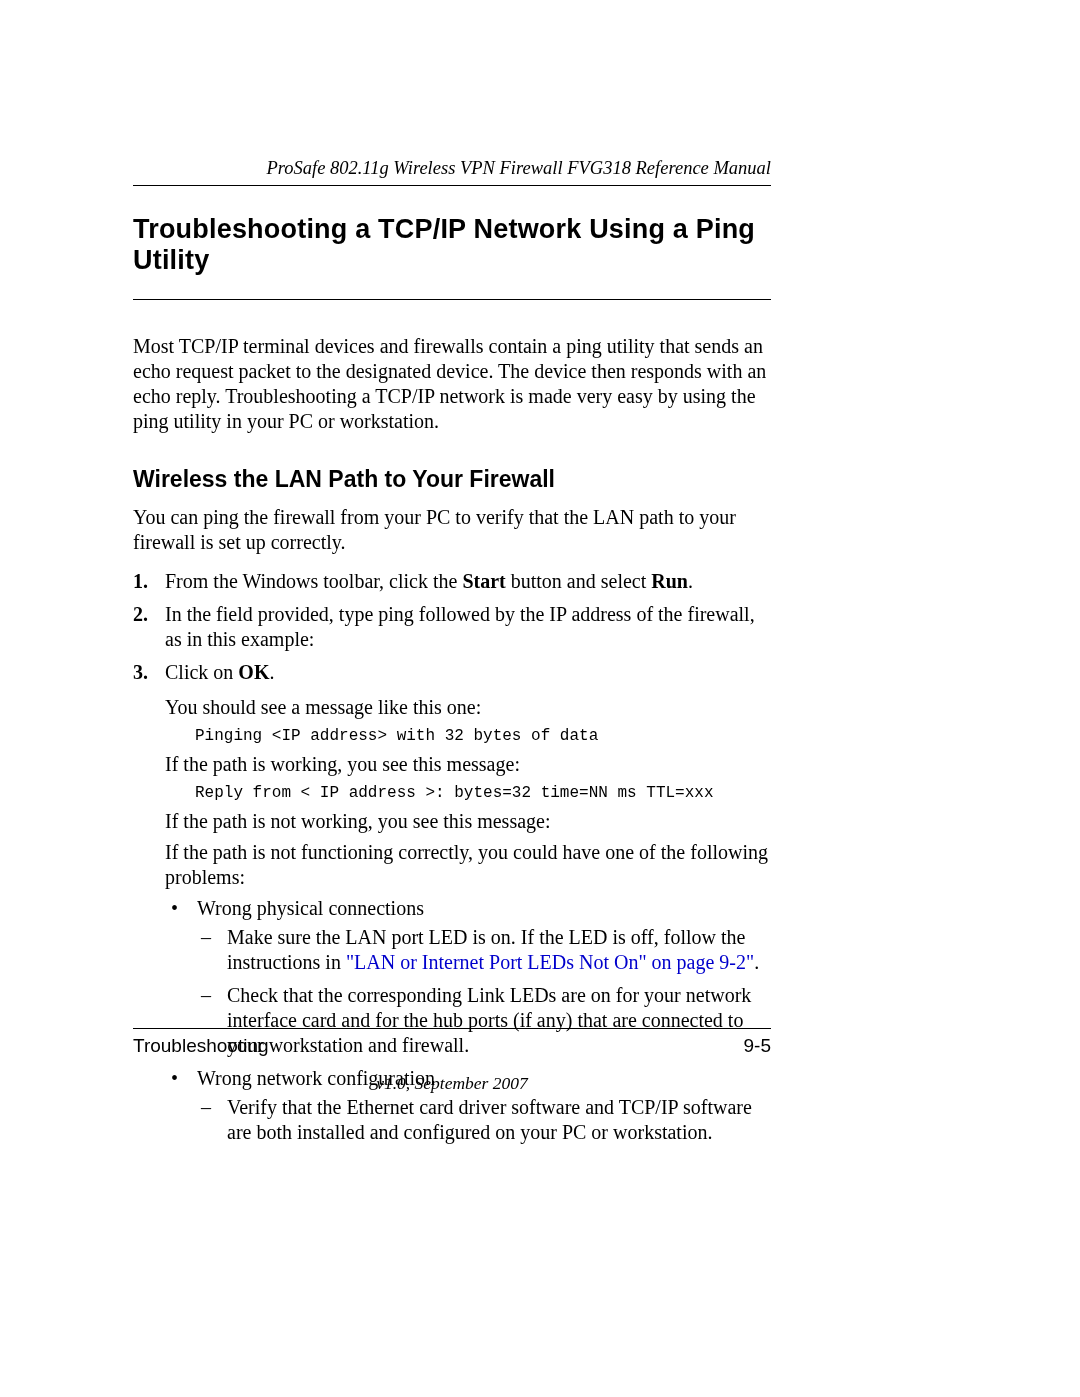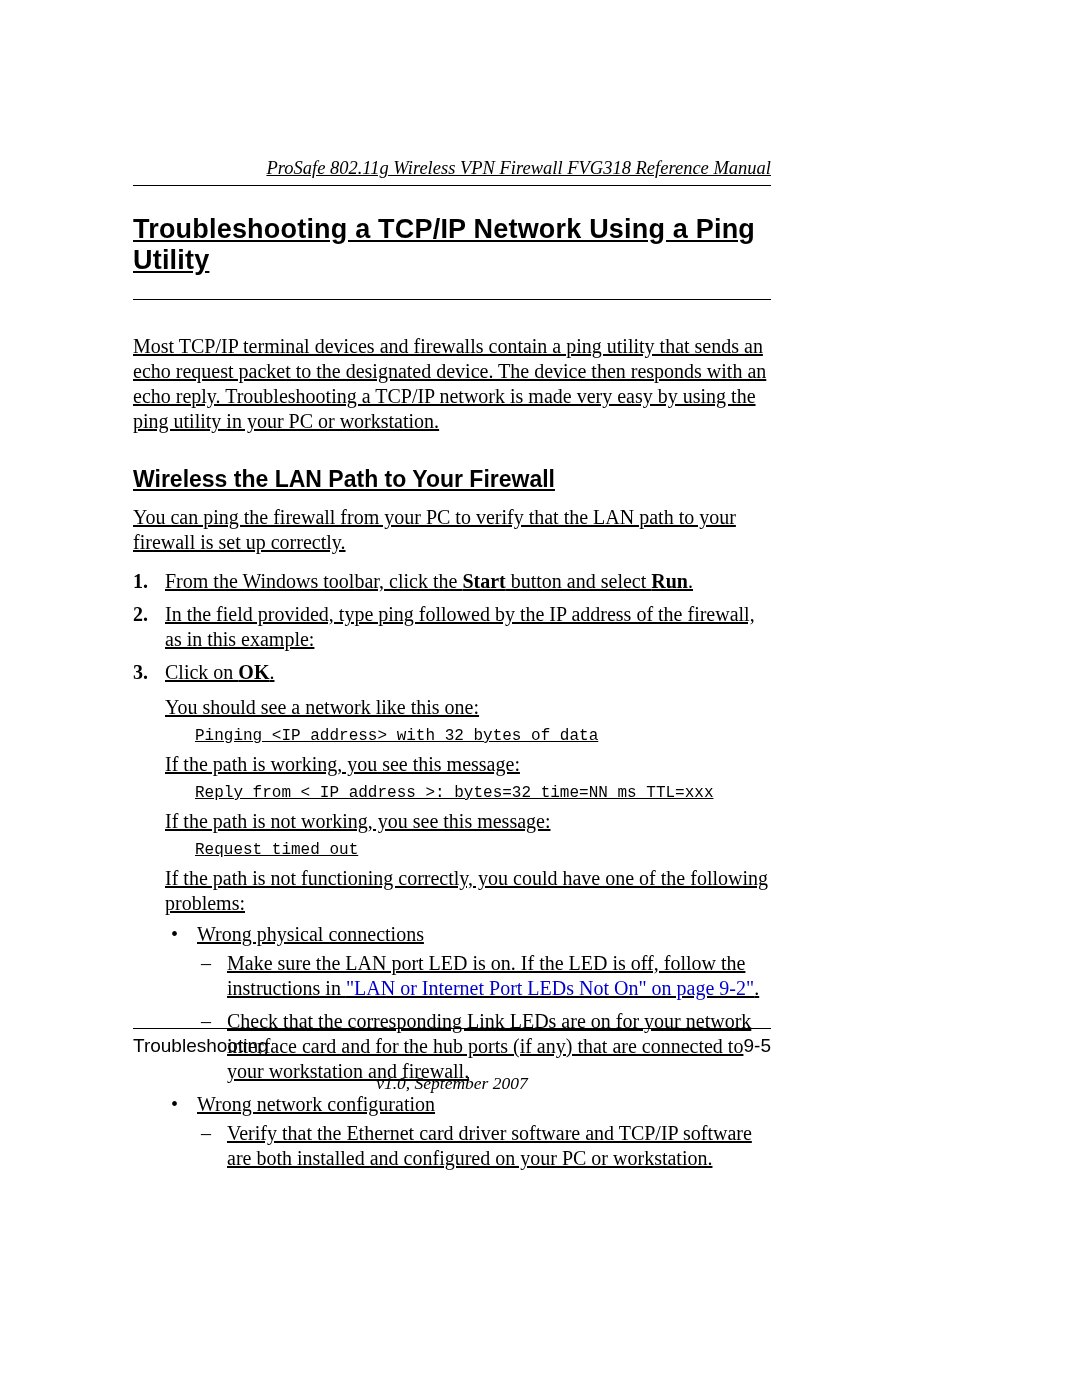--- a/index.html
+++ b/index.html
@@ -9,21 +9,20 @@
     background: #ffffff;
     font-family: "Times New Roman", Times, serif;
     color: #000000;
   }
   .page {
     width: 901px;
     height: 1397px;
     position: relative;
     box-sizing: border-box;
     padding: 158px 130px 0 133px;
-    text-decoration: underline;
   }
   .running-header {
     font-style: italic;
     font-size: 18.5px;
     text-align: right;
     margin-bottom: 6px;
   }
   .hr-thin {
     border: none;
     border-top: 1.2px solid #000;
@@ -176,26 +175,25 @@
       <span>From the Windows toolbar, click the </span><span class="bold">Start</span><span> button and select </span><span class="bold">Run</span><span>.</span>
     </li>
     <li>
       <span class="num">2.</span>
       <span>In the field provided, type ping followed by the IP address of the firewall, as in this example:</span>
     </li>
     <li>
       <span class="num">3.</span>
       <span>Click on </span><span class="bold">OK</span><span>.</span>
 
-      <div class="sub-para" style="margin-left:0; margin-top:10px;">You should see a network like this one:</div>
+      <div class="sub-para" style="margin-left:0; margin-top:10px;">You should see a message like this one:</div>
       <div class="mono" style="margin-left:30px;">Pinging &lt;IP address&gt; with 32 bytes of data</div>
       <div class="sub-para" style="margin-left:0;">If the path is working, you see this message:</div>
       <div class="mono" style="margin-left:30px;">Reply from &lt; IP address &gt;: bytes=32 time=NN ms TTL=xxx</div>
       <div class="sub-para" style="margin-left:0;">If the path is not working, you see this message:</div>
-      <div class="mono" style="margin-left:30px;">Request timed out</div>
       <div class="sub-para" style="margin-left:0;">If the path is not functioning correctly, you could have one of the following problems:</div>
 
       <ul class="bullets" style="margin-left:0;">
         <li>
           <span>Wrong physical connections</span>
           <ul class="dashes">
             <li>
               <span>Make sure the LAN port LED is on. If the LED is off, follow the instructions in </span><a class="xref" href="#">"LAN or Internet Port LEDs Not On" on page 9-2"</a><span>.</span>
             </li>
             <li>Check that the corresponding Link LEDs are on for your network interface card and for the hub ports (if any) that are connected to your workstation and firewall.</li>

